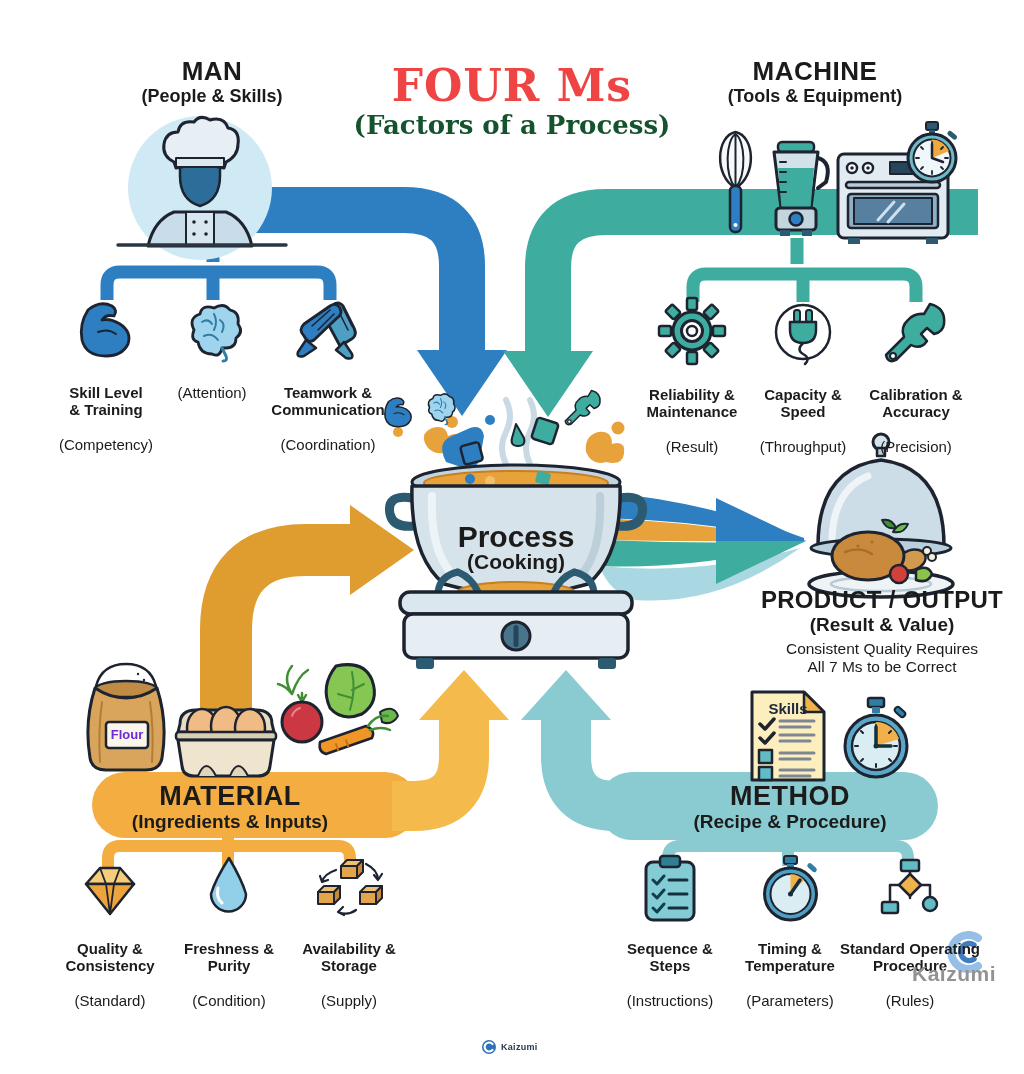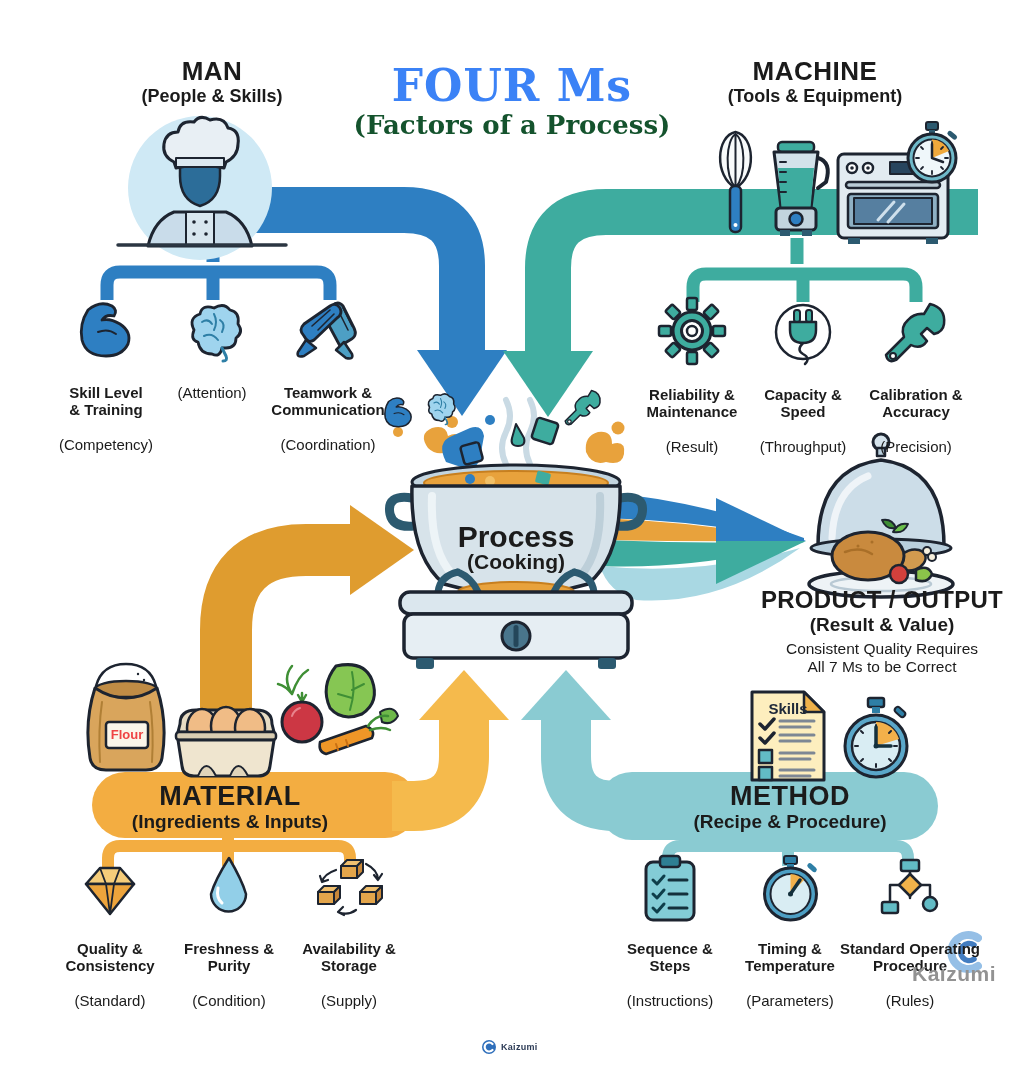--- a/index.html
+++ b/index.html
@@ -4,33 +4,33 @@
 <style>
   html,body{margin:0;padding:0;background:#fff;}
   .canvas{position:relative;width:1024px;height:1074px;background:#fff;overflow:hidden;
           font-family:"Liberation Sans",sans-serif;color:#1b1b1b;}
   .abs{position:absolute;}
   .ctr{text-align:center;}
   svg.layer{position:absolute;left:0;top:0;width:1024px;height:1074px;}
   .h-title{font-weight:bold;font-size:26px;line-height:29px;letter-spacing:.5px;}
   .h-sub{font-weight:bold;font-size:18px;line-height:21px;}
   .four-main{font-family:"DejaVu Serif",serif;font-weight:bold;font-size:44px;line-height:48px;
-             color:#3b82f6;letter-spacing:1px;}
+             color:#ef4444;letter-spacing:1px;}
   .four-sub{font-family:"DejaVu Serif",serif;font-weight:bold;font-size:26px;line-height:30px;color:#14532d;}
   .band-title{font-weight:bold;font-size:27px;line-height:30px;letter-spacing:.5px;}
   .band-sub{font-weight:bold;font-size:19px;line-height:22px;}
   .item{white-space:pre-line;}
   .item .lbl{font-weight:bold;font-size:15px;line-height:17px;}
   .item .par{font-size:15px;line-height:18px;}
   .process-l1{font-weight:bold;font-size:30px;line-height:26px;}
   .process-l2{font-weight:bold;font-size:21px;line-height:24px;}
   .prod-title{font-weight:bold;font-size:24px;line-height:27px;letter-spacing:.3px;}
   .prod-sub{font-weight:bold;font-size:19px;line-height:23px;}
   .prod-note{font-size:15.5px;line-height:18px;white-space:pre-line;}
-  .flour-lbl{font-weight:bold;font-size:13px;color:#ef4444;}
+  .flour-lbl{font-weight:bold;font-size:13px;color:#6d28d9;}
   .recipe-lbl{font-weight:bold;font-size:15px;color:#202a3a;}
   .wm-text{font-weight:bold;font-size:21px;color:#929292;letter-spacing:.5px;}
   .footer-text{font-weight:bold;font-size:9px;color:#2b3a55;letter-spacing:.3px;}
 </style>
 </head>
 <body>
 
 <div class="canvas">
 
   <svg class="layer" viewBox="0 0 1024 1074">

